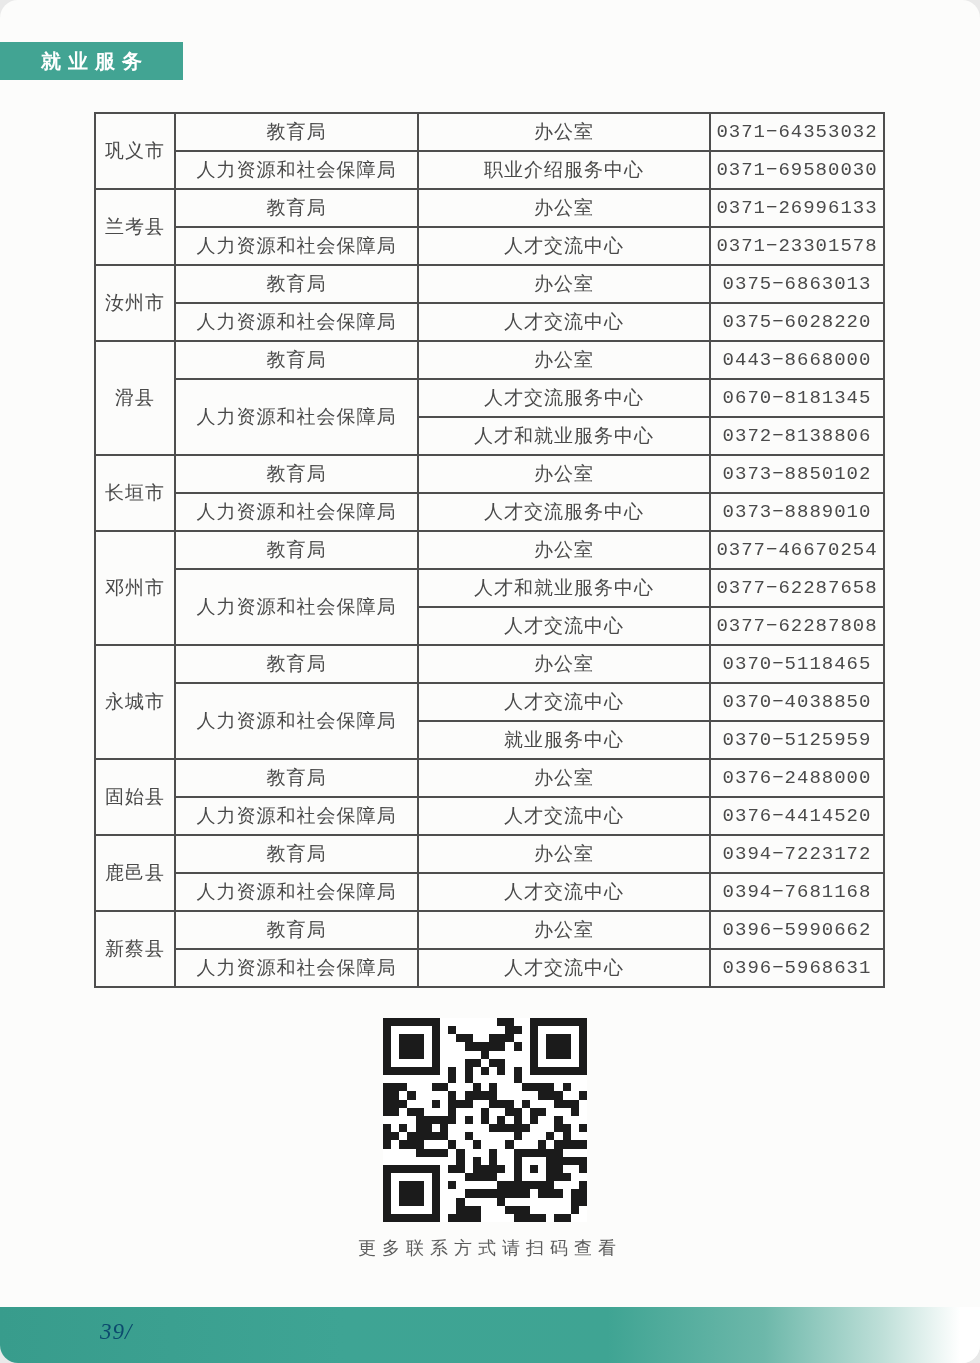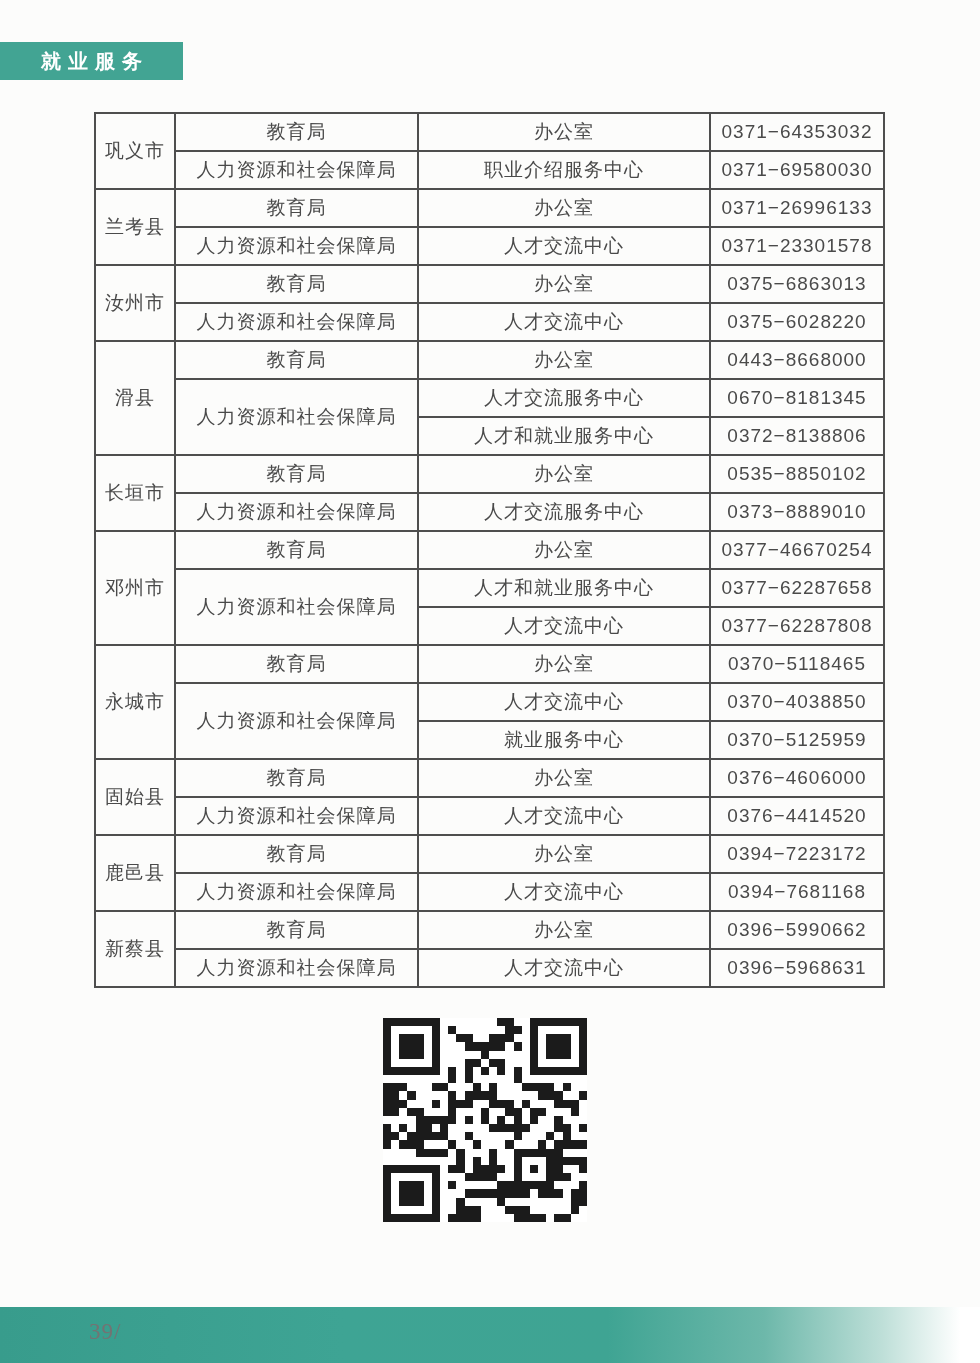--- a/index.html
+++ b/index.html
@@ -3,20 +3,21 @@
 <meta charset="utf-8">
 <style>
   html,body{margin:0;padding:0;background:#e9e9e9;}
   .page{
     position:relative;
     width:980px;height:1363px;
     background:#fcfcfb;
     overflow:hidden;
     font-family:"Liberation Serif","DejaVu Serif",serif;
     color:#4a4a4a;
+    border-radius:18px;
   }
   
   .badge{
     position:absolute;left:0;top:42px;
     width:183px;height:38px;
     background:var(--teal,#42a493);
     color:#ffffff;
     display:flex;align-items:center;justify-content:center;
     font-size:20px;letter-spacing:7px;
     text-indent:7px;
@@ -33,21 +34,21 @@
     border:2px solid var(--border,#4e4e4e);
     text-align:center;vertical-align:middle;
     padding:0;
     font-size:19px;
     letter-spacing:1px;
     color:#4a4a4a;
     overflow:hidden;
     white-space:nowrap;
   }
   table.contacts tr{height:38px;}
-  td.phone-cell{font-family:Liberation Sans, sans-serif;letter-spacing:0.5px;font-size:19px;}
+  td.phone-cell{font-family:Liberation Mono, monospace;letter-spacing:0.5px;font-size:19px;}
   
   .qr-wrap{
     position:absolute;left:383px;top:1018px;
     width:204px;height:204px;
     background:#ffffff;
   }
   .qr-wrap svg{display:block;width:204px;height:204px;}
   .qr-caption{
     position:absolute;left:0;top:1236px;width:980px;
     text-align:center;
@@ -55,23 +56,24 @@
     color:#5c5c5c;
   }
   
   .footer{
     position:absolute;left:0;top:1307px;width:980px;height:56px;
     background:linear-gradient(90deg,
       #389c8c 0%, #3ea494 35%, #3fa493 62%,
       #6db8aa 78%, #bedfd8 90%, #ffffff 98%);
   }
   .page-number{
-    position:absolute;left:89px;top:1319px;
+    position:absolute;left:100px;top:1319px;
+    font-style:italic;
     font-size:23px;
-    color:#737373;
+    color:#0c4a6e;
     letter-spacing:1px;
   }
 </style>
 </head>
 <body>
 
 <div class="page">
 
   <div class="badge">就业服务</div>
 
@@ -128,21 +130,21 @@
           <td class="phone-cell">0670−8181345</td>
         </tr>
         <tr>
           <td>人才和就业服务中心</td>
           <td class="phone-cell">0372−8138806</td>
         </tr>
         <tr>
           <td rowspan="2">长垣市</td>
           <td rowspan="1">教育局</td>
           <td>办公室</td>
-          <td class="phone-cell">0535−8850102</td>
+          <td class="phone-cell">0373−8850102</td>
         </tr>
         <tr>
           <td rowspan="1">人力资源和社会保障局</td>
           <td>人才交流服务中心</td>
           <td class="phone-cell">0373−8889010</td>
         </tr>
         <tr>
           <td rowspan="3">邓州市</td>
           <td rowspan="1">教育局</td>
           <td>办公室</td>
@@ -169,21 +171,21 @@
           <td class="phone-cell">0370−4038850</td>
         </tr>
         <tr>
           <td>就业服务中心</td>
           <td class="phone-cell">0370−5125959</td>
         </tr>
         <tr>
           <td rowspan="2">固始县</td>
           <td rowspan="1">教育局</td>
           <td>办公室</td>
-          <td class="phone-cell">0376−4606000</td>
+          <td class="phone-cell">0376−2488000</td>
         </tr>
         <tr>
           <td rowspan="1">人力资源和社会保障局</td>
           <td>人才交流中心</td>
           <td class="phone-cell">0376−4414520</td>
         </tr>
         <tr>
           <td rowspan="2">鹿邑县</td>
           <td rowspan="1">教育局</td>
           <td>办公室</td>
@@ -513,18 +515,19 @@
         <rect x="11" y="24" width="1" height="1" fill="#1b1b1b"></rect>
         <rect x="16" y="24" width="1" height="1" fill="#1b1b1b"></rect>
         <rect x="17" y="24" width="1" height="1" fill="#1b1b1b"></rect>
         <rect x="18" y="24" width="1" height="1" fill="#1b1b1b"></rect>
         <rect x="19" y="24" width="1" height="1" fill="#1b1b1b"></rect>
         <rect x="21" y="24" width="1" height="1" fill="#1b1b1b"></rect>
         <rect x="22" y="24" width="1" height="1" fill="#1b1b1b"></rect>
       </svg>
   </div>
 
+  <div class="qr-caption">更多联系方式请扫码查看</div>
 
   <div class="footer"></div>
 
   <div class="page-number">39/</div>
 
 </div>
 
 </body></html>

